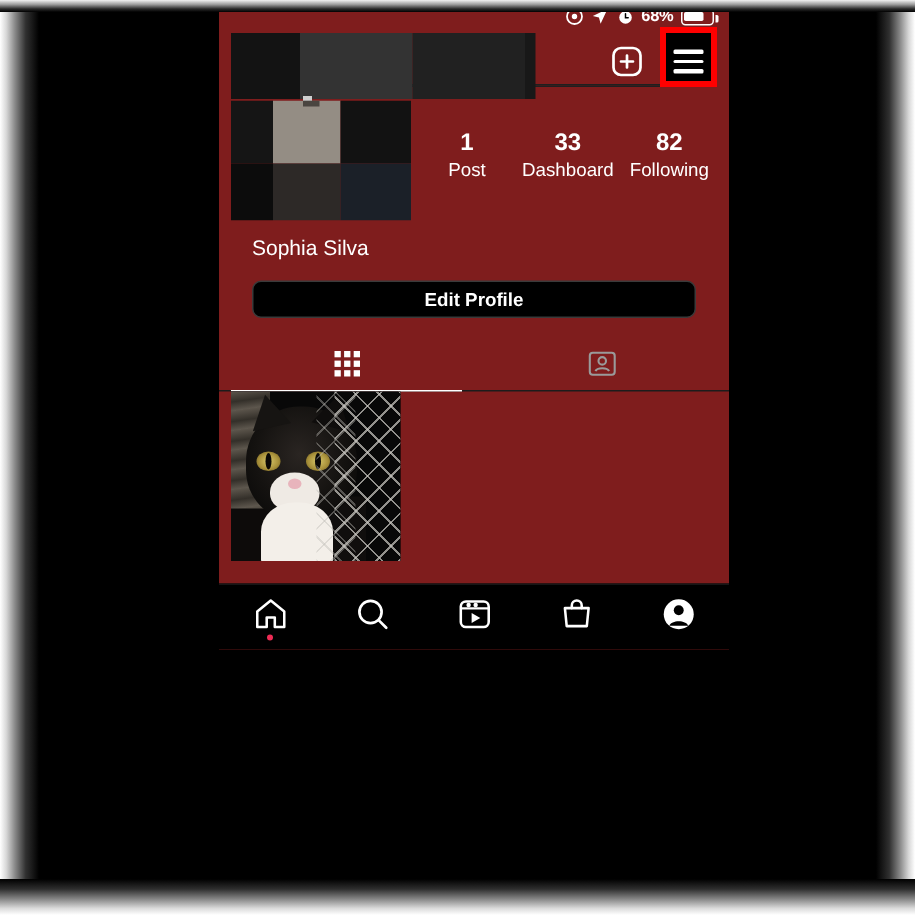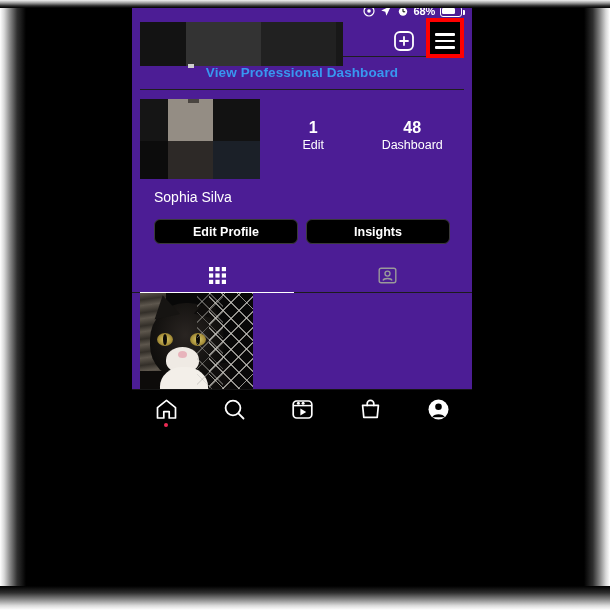--- a/index.html
+++ b/index.html
@@ -22,23 +22,23 @@
   .edge-r { right:0; top:0; width:26px; height:610px;
             background:linear-gradient(to left,#ffffff 0%,#d8d8d8 16%,#8a8a8a 38%,#303030 66%,#000 100%); }
   .edge-t { left:0; top:0; width:610px; height:8px;
             background:linear-gradient(to bottom,#f2f2f2 0%,#9a9a9a 38%,#2a2a2a 74%,#000 100%); }
   .edge-b { left:0; bottom:0; width:610px; height:24px;
             background:linear-gradient(to top,#ffffff 0%,#dcdcdc 18%,#8e8e8e 42%,#2e2e2e 72%,#000 100%); }
 
   
   #screen {
     position:absolute;
-    left:132px; top:0;
+    left:146px; top:0;
     width:340px; height:433px;
-    background:#4c1d95;
+    background:#7f1d1d;
     z-index:10;
     overflow:hidden;
   }
 
   
   .statusbar {
     position:relative;
     height:22px;
     display:flex; align-items:center; justify-content:flex-end;
     padding-right:10px;
@@ -374,53 +374,55 @@
             <i></i>
               <i></i>
               <i></i>
           </span>
         </span>
       </div>
     </div>
 
     <div class="divider"></div>
 
-    <div class="pro-dash">View Professional Dashboard</div>
 
     <div class="divider"></div>
 
     <div class="prof-head">
 
       <div class="avatar">
         <span class="cblk" style="left:0;   top:0;  width:28px; height:42px; background:#151515;"></span>
         <span class="cblk" style="left:28px; top:0;  width:45px; height:42px; background:#948d84;"></span>
         <span class="cblk" style="left:73px; top:0;  width:47px; height:42px; background:#121212;"></span>
         <span class="cblk" style="left:0;   top:42px;width:28px; height:38px; background:#0c0c0c;"></span>
         <span class="cblk" style="left:28px; top:42px;width:45px; height:38px; background:#2d2927;"></span>
         <span class="cblk" style="left:73px; top:42px;width:47px; height:38px; background:#1b2028;"></span>
         <span class="cblk" style="left:48px; top:0;  width:11px; height:4px;  background:#4a4540;"></span>
       </div>
 
       <div class="stats">
         <div class="stat">
           <span class="num">1</span>
-          <span class="lbl">Edit</span>
+          <span class="lbl">Post</span>
         </div>
         <div class="stat">
-          <span class="num">48</span>
+          <span class="num">33</span>
           <span class="lbl">Dashboard</span>
         </div>
+        <div class="stat">
+          <span class="num">82</span>
+          <span class="lbl">Following</span>
+        </div>
       </div>
     </div>
 
     <div class="disp-name">Sophia Silva</div>
 
     <div class="btn-row">
       <button class="pbtn">Edit Profile</button>
-      <button class="pbtn">Insights</button>
     </div>
 
     <div class="tabs">
 
       <div class="tab active">
         <span>
           <svg width="21" height="21" viewBox="0 0 21 21">
             <g fill="#fff">
               <rect x="2" y="2" width="4.2" height="4.2"></rect>
               <rect x="8.4" y="2" width="4.2" height="4.2"></rect>

